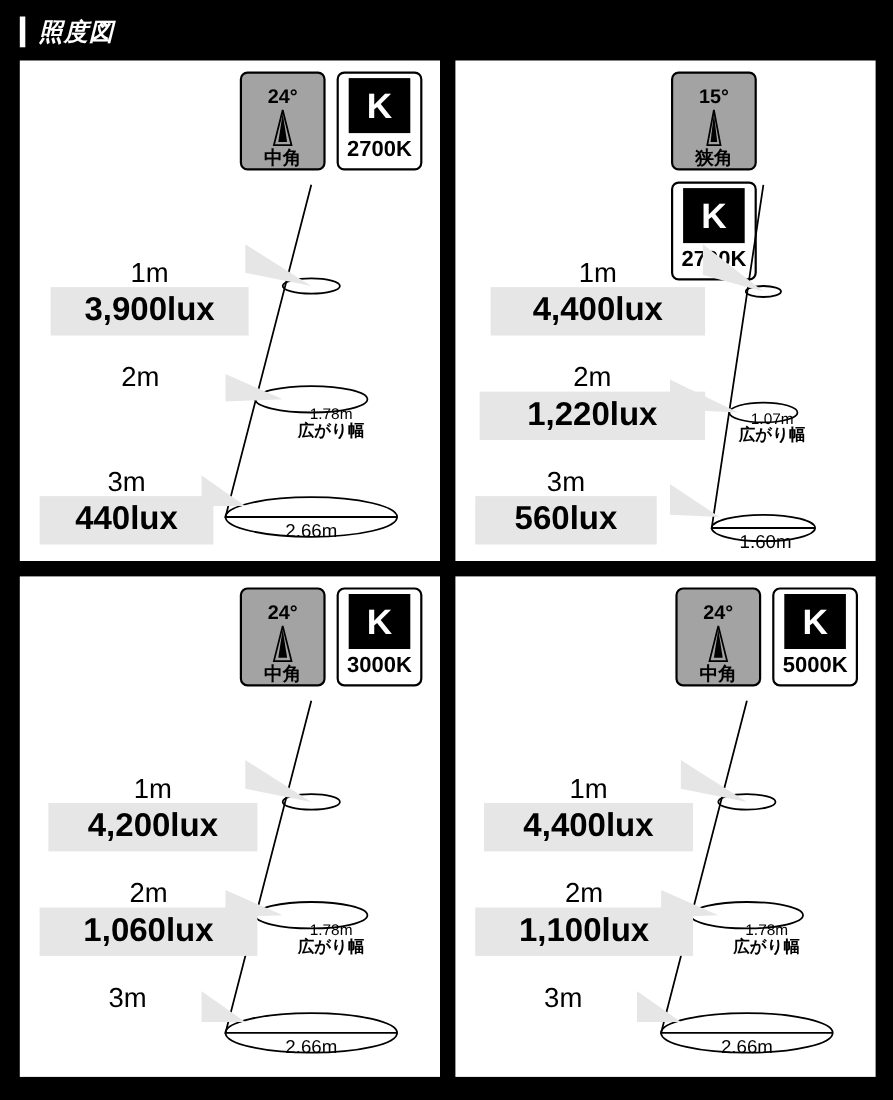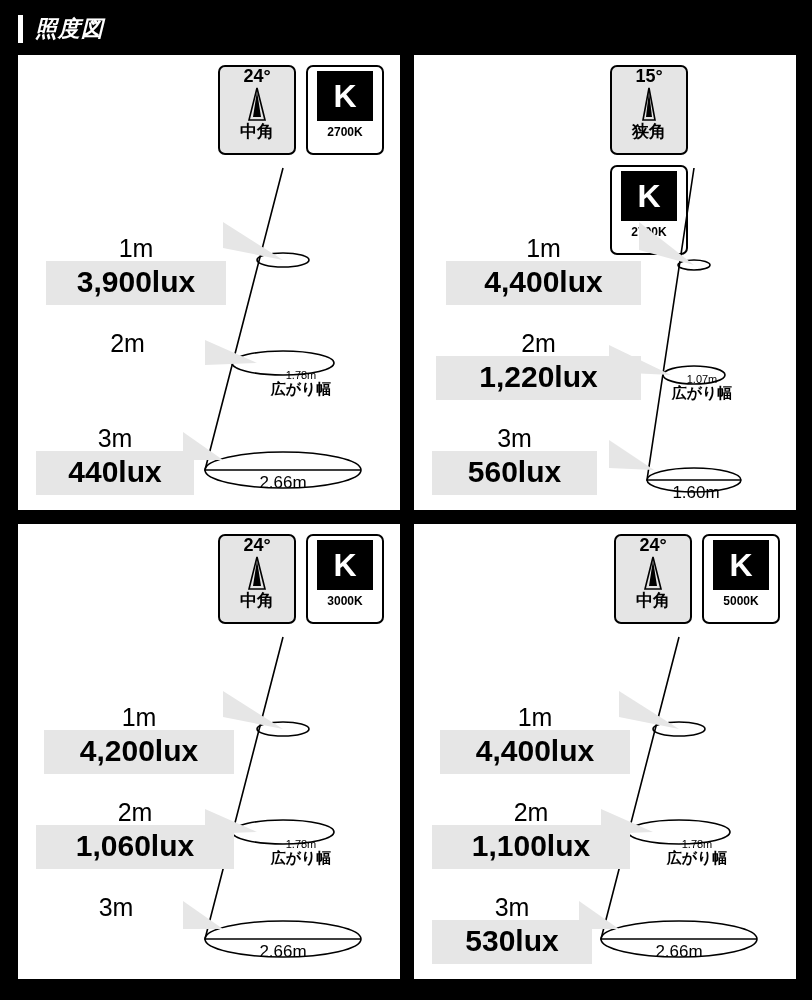--- a/index.html
+++ b/index.html
@@ -65,27 +65,27 @@
     position: absolute;
     top: 10px;
     display: flex;
     gap: 10px;
   }
   .badge {
     width: 78px;
     height: 90px;
     border: 2px solid #000;
     border-radius: 7px;
-    background: #e5e5e5;
+    background: #a3a3a3;
     display: flex;
     flex-direction: column;
     align-items: center;
     justify-content: flex-start;
     box-sizing: border-box;
-    padding-top: 0;
+    padding-top: 12px;
   }
   .badge-angle-num {
     font-size: 18px;
     font-weight: bold;
     color: #000;
     line-height: 1.05;
   }
   .badge-cone-svg {
     margin-top: 0px;
   }
@@ -114,21 +114,21 @@
     background: #000;
     color: #fff;
     font-size: 32px;
     font-weight: bold;
     display: flex;
     align-items: center;
     justify-content: center;
     line-height: 1;
   }
   .k-temp {
-    font-size: 12px;
+    font-size: 20px;
     font-weight: bold;
     color: #000;
     margin-top: 5px;
     line-height: 1;
   }
   
   .cone-svg {
     position: absolute;
   }
   
@@ -152,21 +152,21 @@
     text-align: center;
   }
   
   .spread {
     position: absolute;
     color: #000;
     text-align: center;
     line-height: 1.1;
   }
   .spread-val {
-    font-size: 11px;
+    font-size: 14px;
   }
   .spread-lbl {
     font-size: 15px;
     font-weight: bold;
   }
   .bottom-width {
     position: absolute;
     color: #000;
     font-size: 17px;
     text-align: center;
@@ -357,21 +357,20 @@
       <div class="callout" style="left:26px; top:180px; width:190px;">
         <div class="callout-dist">1m</div>
         <div class="callout-box">4,400lux</div>
       </div>
       <div class="callout" style="left:18px; top:275px; width:198px;">
         <div class="callout-dist">2m</div>
         <div class="callout-box">1,100lux</div>
       </div>
       <div class="callout" style="left:18px; top:370px; width:160px;">
         <div class="callout-dist">3m</div>
-        <div class="callout-box">530lux</div>
       </div>
 
       <div class="spread" style="left:228px; top:314px; width:110px;">
         <div class="spread-val">1.78m</div>
         <div class="spread-lbl">広がり幅</div>
       </div>
 
       <div class="bottom-width" style="left:215px; top:418px; width:100px;">2.66m</div>
     </div>
 

